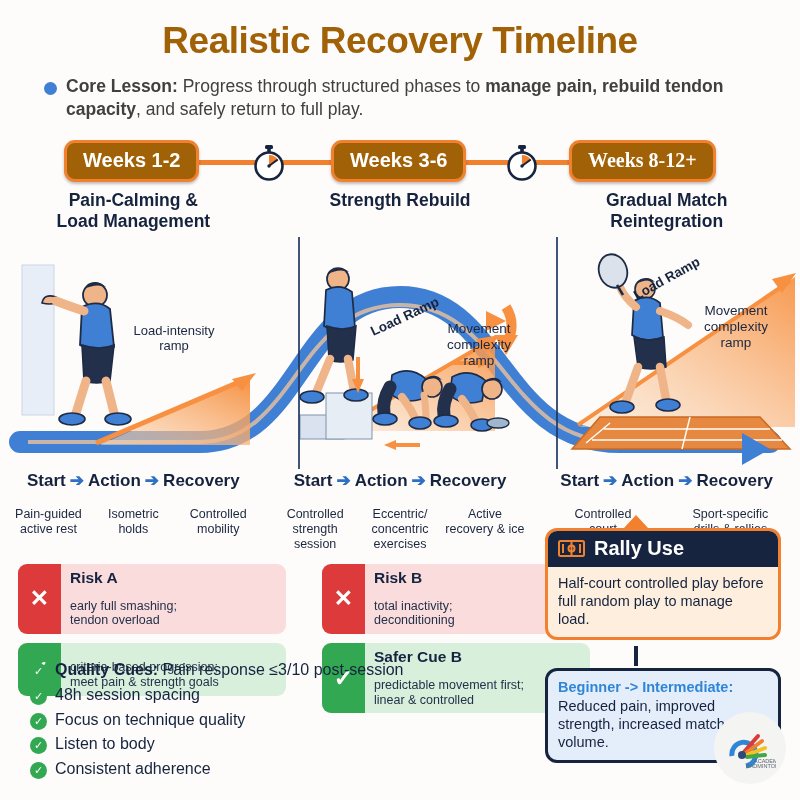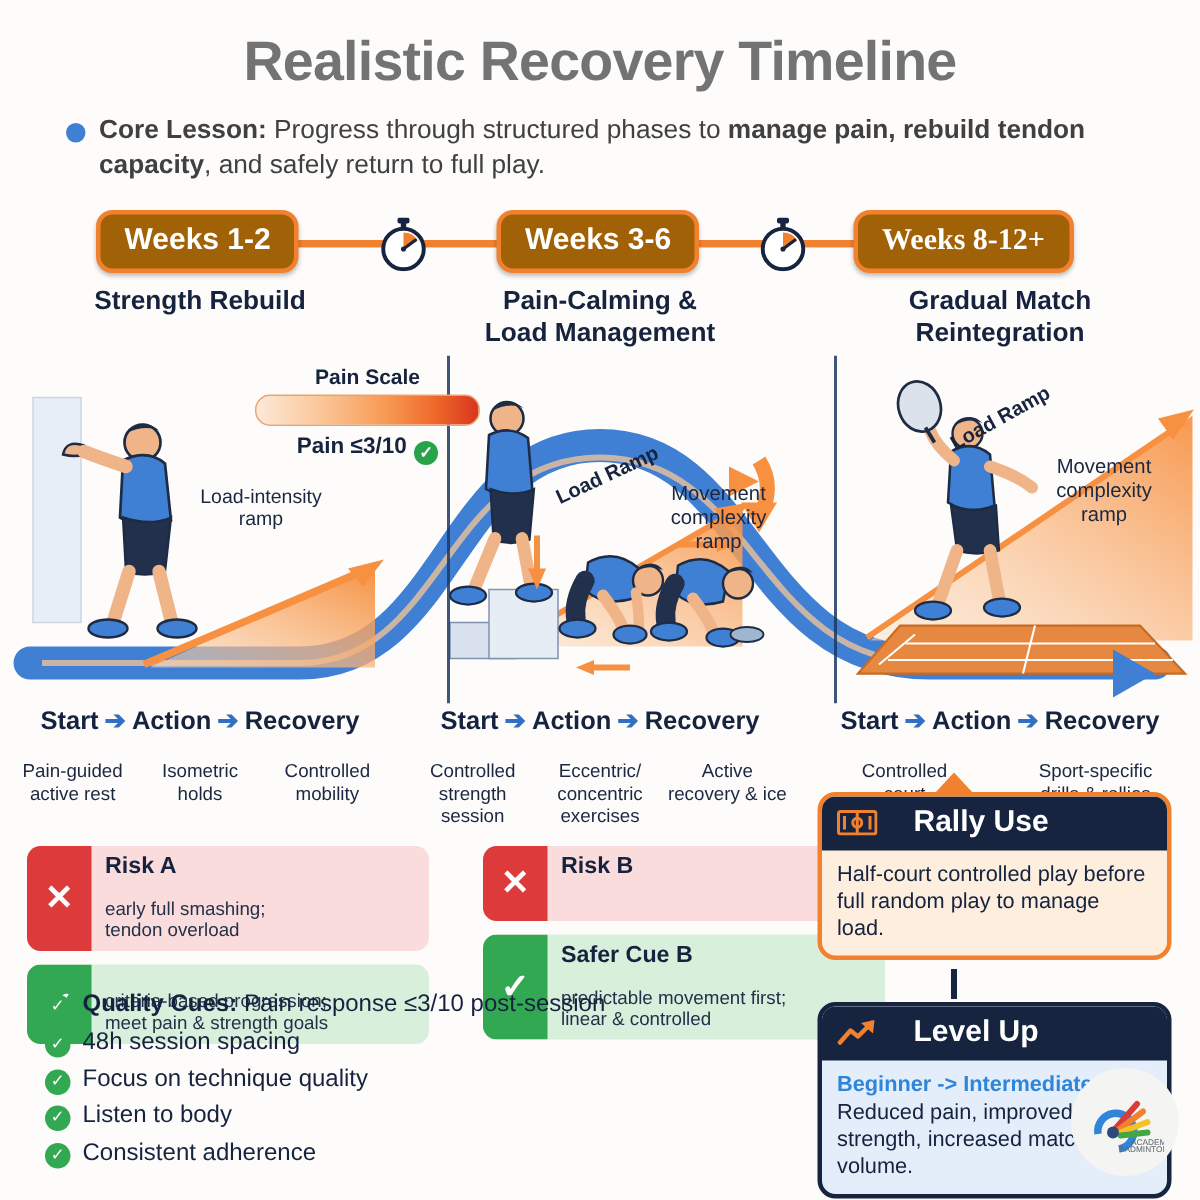--- a/index.html
+++ b/index.html
@@ -7,21 +7,21 @@
     width:800px;height:800px;overflow:hidden;
     background:#ffffff;
     font-family:"Liberation Sans",sans-serif;
     color:#12203c;
   }
   .page{position:relative;width:800px;height:800px;background:#fdfcfa;}
 
   
   .title{
     text-align:center;font-size:37px;font-weight:bold;letter-spacing:-.5px;
-    color:#737373;padding-top:22px;line-height:1.05;
+    color:#a16207;padding-top:22px;line-height:1.05;
   }
   .core-row{
     display:flex;align-items:flex-start;gap:9px;
     margin:14px 40px 0 44px;
   }
   .bullet-dot{
     width:13px;height:13px;border-radius:50%;background:#3f7fd4;
     flex:none;margin-top:7px;
   }
   .core-text{font-size:17.5px;line-height:1.35;color:#404040;}
@@ -95,21 +95,21 @@
   .risk{background:#fadcdd;}
   .safe .ico{background:#33a853;}
   .safe{background:#d8efdc;}
 
   
   .right-cards{position:absolute;left:545px;top:528px;width:236px;}
   .icard{border:3px solid #f1812f;border-radius:12px;overflow:hidden;background:#fdeedd;}
   .icard.blue{border-color:#17243f;background:#e4eefb;}
   .icard .hd{
     background:#17243f;color:#fff;font-size:20px;font-weight:bold;
-    display:flex;align-items:center;gap:24px;padding:6px 10px 7px;
+    display:flex;align-items:center;gap:9px;padding:6px 10px 7px;
   }
   .icard .bd{padding:7px 10px 9px;font-size:14.5px;line-height:1.25;color:#16233f;}
   .icard .bd .hi{color:#2f86d8;font-weight:bold;}
   .notch{
     position:absolute;left:78px;top:-13px;width:0;height:0;
     border-left:13px solid transparent;border-right:13px solid transparent;
     border-bottom:14px solid #f1812f;
   }
   .connector{position:absolute;left:89px;top:118px;width:4px;height:20px;background:#17243f;}
 
@@ -162,22 +162,22 @@
       <rect x="13" y="0" width="8" height="4" rx="1.5" fill="#17243f"></rect>
       <rect x="15.2" y="3" width="3.6" height="4" fill="#17243f"></rect>
       <circle cx="17" cy="21" r="13.5" fill="#fff" stroke="#17243f" stroke-width="2.6"></circle>
       <path d="M17 21 L17 10 A11 11 0 0 1 26.5 15.5 Z" fill="#f1812f"></path>
       <line x1="17" y1="21" x2="25" y2="15" stroke="#17243f" stroke-width="2" stroke-linecap="round"></line>
       <circle cx="17" cy="21" r="1.7" fill="#17243f"></circle>
     </svg>
   </div>
 
   <div class="phase-names">
+    <div class="phase-name">Pain-Calming &amp;<br>Load Management</div>
     <div class="phase-name">Strength Rebuild</div>
-    <div class="phase-name">Pain-Calming &amp;<br>Load Management</div>
     <div class="phase-name">Gradual Match<br>Reintegration</div>
   </div>
 
   <div class="illus">
     <svg width="800" height="232" viewBox="0 0 800 232">
       <defs>
         <linearGradient id="rampG" x1="0" y1="1" x2="1" y2="0">
           <stop offset="0" stop-color="#fcd9b8" stop-opacity=".55"></stop>
           <stop offset="1" stop-color="#f58a36" stop-opacity=".95"></stop>
         </linearGradient>
@@ -280,25 +280,20 @@
       <polygon points="506,84 486,74 486,94" fill="#f79040"></polygon>
       <path d="M506,70 q10,16 2,34" stroke="#f79040" stroke-width="10" fill="none"></path>
       <polygon points="506,118 494,98 518,98" fill="#f79040"></polygon>
       <polygon points="770,212 742,196 742,228" fill="#3f7fd4"></polygon>
     </svg>
 
     <div class="divider d1"></div>
     <div class="divider d2"></div>
 
     
-    <div class="pain-widget">
-      <div class="pain-title">Pain Scale</div>
-      <div class="pain-bar"></div>
-      <div class="pain-val"><span>Pain ≤3/10</span><span class="tick-circle">✓</span></div>
-    </div>
 
     <div class="lbl" style="left:114px;top:86px;width:120px;">Load-intensity<br>ramp</div>
     <div class="ramp-label" style="left:368px;top:72px;transform:rotate(-25deg);">Load Ramp</div>
     <div class="lbl" style="left:424px;top:84px;width:110px;font-size:13.5px;">Movement<br>complexity<br>ramp</div>
     <div class="ramp-label" style="left:630px;top:34px;transform:rotate(-29deg);">Load Ramp</div>
     <div class="lbl" style="left:680px;top:66px;width:112px;font-size:13.5px;">Movement<br>complexity<br>ramp</div>
   </div>
 
   <div class="saro">
     <div class="saro-col">
@@ -359,20 +354,21 @@
           <div class="cd">criteria-based progression;<br>meet pain &amp; strength goals</div>
         </div>
       </div>
     </div>
 
     <div class="cards-col">
       <div class="card risk">
         <div class="ico">✕</div>
         <div class="body">
           <div class="ct">Risk B</div>
+          <div class="cd">total inactivity;<br>deconditioning</div>
         </div>
       </div>
       <div class="card safe">
         <div class="ico">✓</div>
         <div class="body">
           <div class="ct">Safer Cue B</div>
           <div class="cd">predictable movement first;<br>linear &amp; controlled</div>
         </div>
       </div>
     </div>
@@ -391,27 +387,20 @@
           <line x1="22" y1="4" x2="22" y2="13" stroke="#f1812f" stroke-width="2"></line>
         </svg>
         <span>Rally Use</span>
       </div>
       <div class="bd">Half-court controlled play before full random play to manage load.</div>
     </div>
 
     <div class="connector"></div>
 
     <div class="icard blue" style="margin-top:28px;">
-      <div class="hd">
-        <svg width="27" height="19" viewBox="0 0 27 19">
-          <polyline points="2,16 9,8 14,12 23,3" fill="none" stroke="#f1812f" stroke-width="3" stroke-linecap="round" stroke-linejoin="round"></polyline>
-          <polygon points="25,1 16,3 24,10" fill="#f1812f"></polygon>
-        </svg>
-        <span>Level Up</span>
-      </div>
       <div class="bd"><span class="hi">Beginner -&gt; Intermediate:</span><span> Reduced pain, improved strength, increased match-play volume.</span></div>
     </div>
   </div>
 
   <div class="cues">
     <div class="cue">
       <div class="cue-ico">✓</div>
       <div class="cue-tx"><b>Quality Cues:</b><span> Pain response ≤3/10 post-session</span></div>
     </div>
     <div class="cue">

